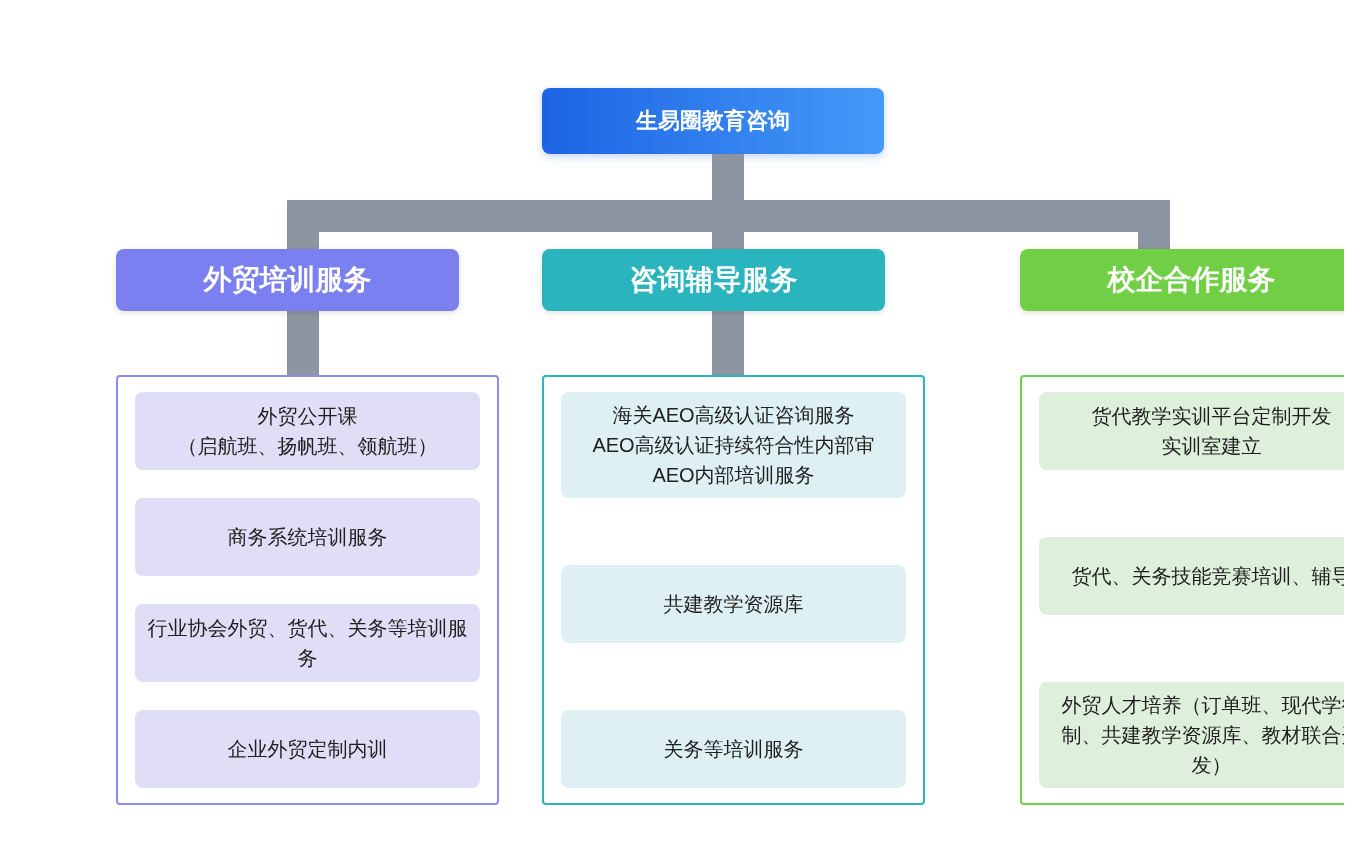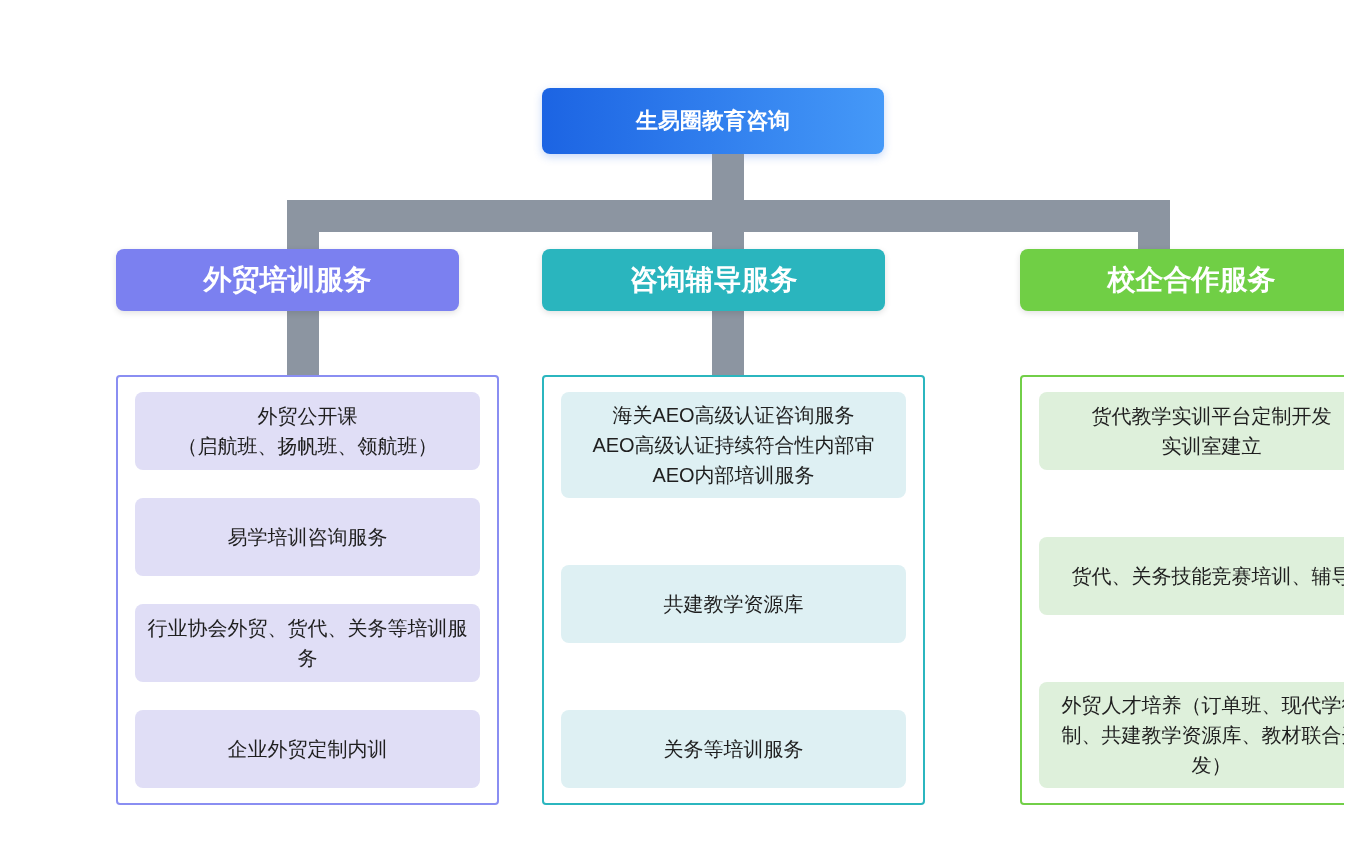--- a/index.html
+++ b/index.html
@@ -81,21 +81,21 @@
   <div class="connector v" style="left: 255px; top: 279px; height: 64px; background: rgb(140, 149, 161);"></div>
   <div class="connector v" style="left: 680px; top: 279px; height: 64px; background: rgb(140, 149, 161);"></div>
 
   <section class="col" style="left: 84px; --header: #7b80f0; --border: #8a8ef2; --fill: #e0def6;">
     <header class="col-header">
       <span>外贸培训服务</span>
     </header>
     <div class="col-body">
       <div class="item">外贸公开课
 （启航班、扬帆班、领航班）</div>
-      <div class="item">易学培训咨询服务</div>
+      <div class="item">商务系统培训服务</div>
       <div class="item">行业协会外贸、货代、关务等培训服务</div>
       <div class="item">企业外贸定制内训</div>
     </div>
   </section>
 
   <section class="col" style="left: 510px; --header: #2ab5be; --border: #2bb6bf; --fill: #def0f3;">
     <header class="col-header">
       <span>咨询辅导服务</span>
     </header>
     <div class="col-body">

